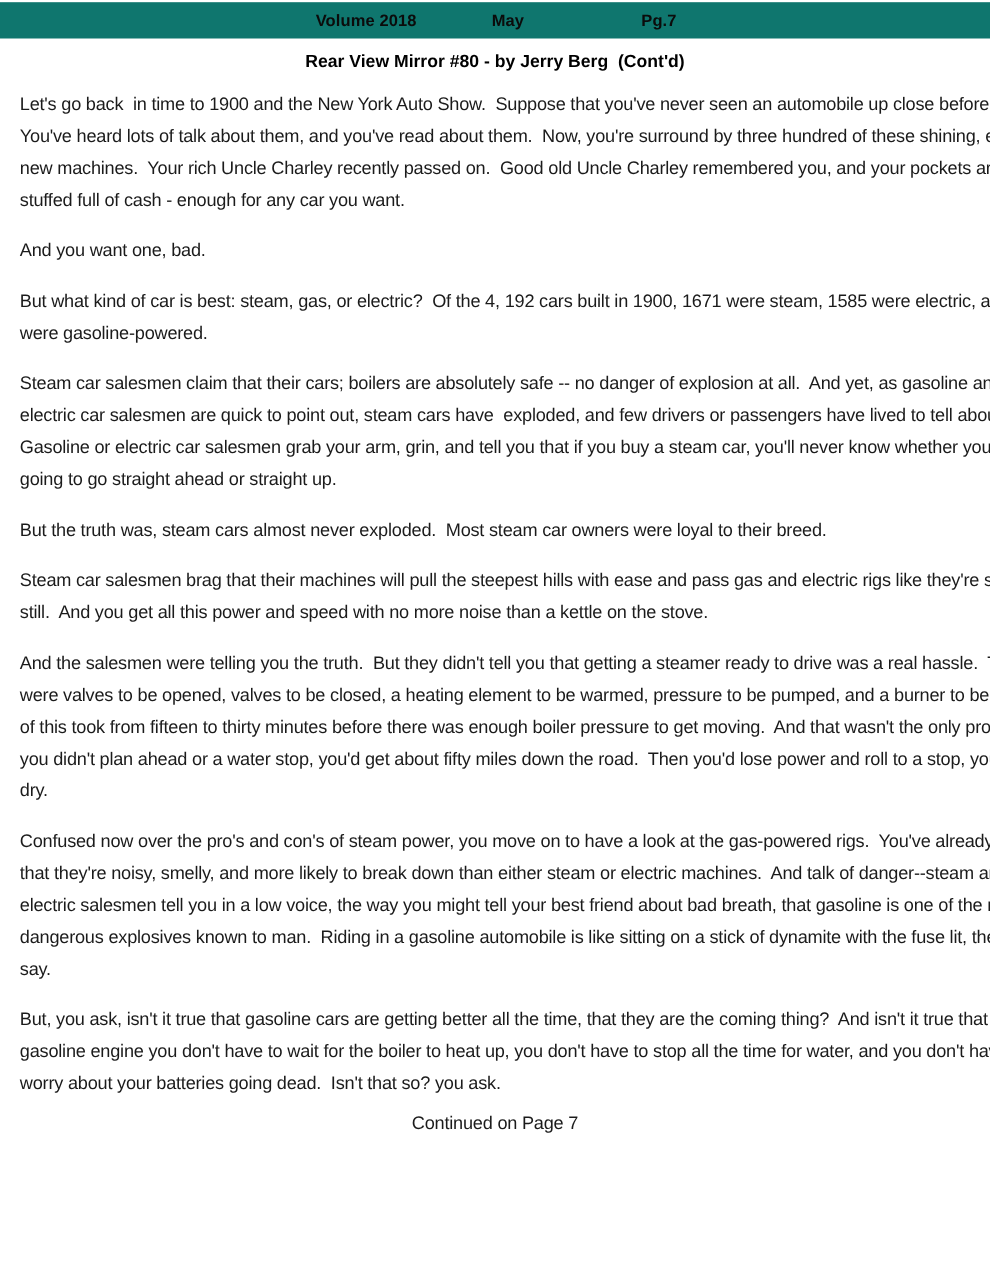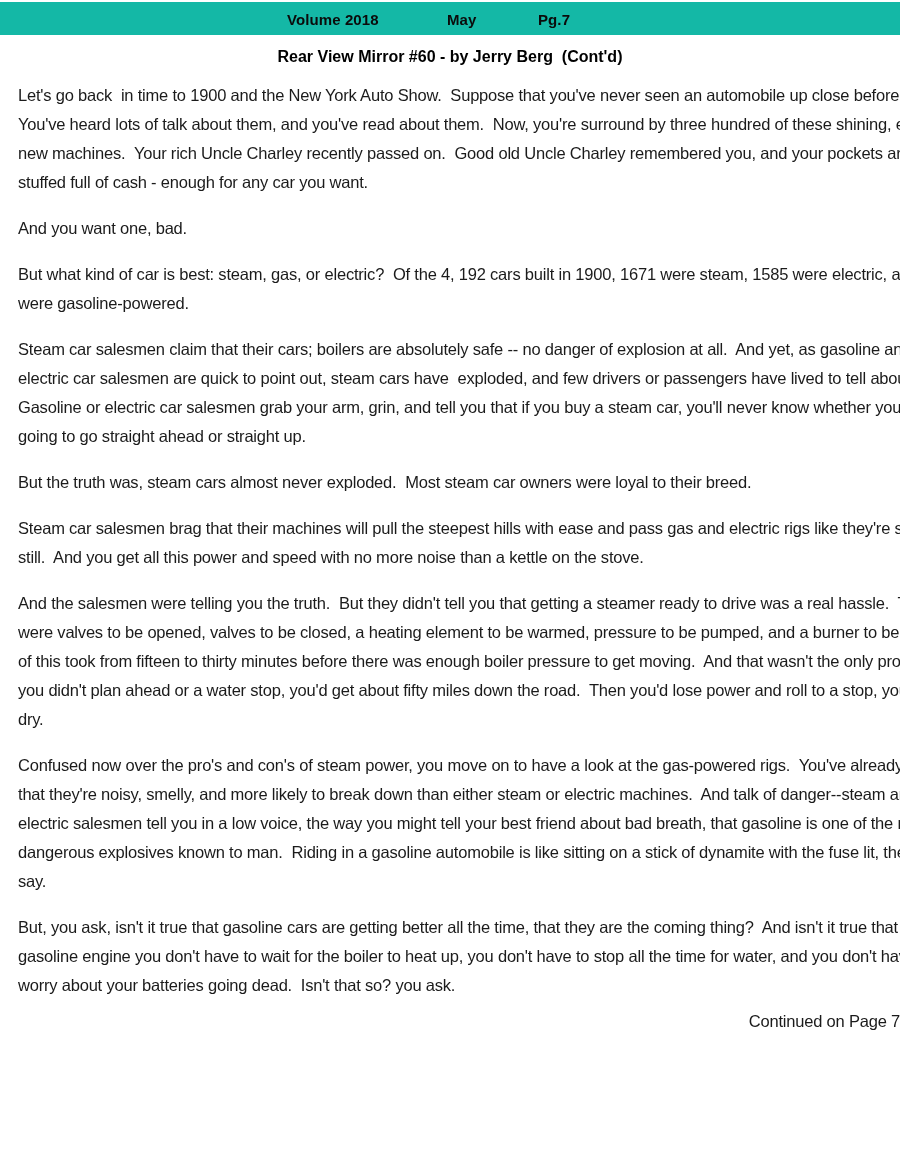--- a/index.html
+++ b/index.html
@@ -26,21 +26,21 @@
     top: 50%;
     transform: translateY(-50%);
     font-weight: bold;
     font-size: 15px;
     color: #0b0b0b;
     letter-spacing: 0.1px;
     white-space: nowrap;
   }
   .band .vol   { left: 287px; }
   .band .month { left: 447px; }
-  .band .pg    { left: 538px; }
+  .band .pg    { left: 583px; }
   .page-title {
     margin-top: 13px;
     width: 900px;
     text-align: center;
     font-weight: bold;
     font-size: 16px;
     color: #000000;
     white-space: pre;
   }
   .content {
@@ -49,37 +49,37 @@
     font-size: 16.5px;
     line-height: 29px;
     letter-spacing: -0.2px;
   }
   .content p {
     margin: 0 0 17px 0;
     white-space: pre-wrap;   
   }
   .continued-line {
     width: 900px;
-    text-align: right;
+    text-align: center;
     font-size: 16.5px;
     line-height: 29px;
     letter-spacing: -0.2px;
     margin-top: -10px;
   }
 </style>
 </head>
 <body>
 
-<div class="band" style="background: #14b8a6; text-decoration: underline;">
+<div class="band" style="background: #0f766e; text-decoration: underline;">
   <span class="band-label vol">Volume 2018</span>
   <span class="band-label month">May</span>
   <span class="band-label pg">Pg.7</span>
 </div>
 
-<div class="page-title">Rear View Mirror #60 - by Jerry Berg  (Cont'd)</div>
+<div class="page-title">Rear View Mirror #80 - by Jerry Berg  (Cont'd)</div>
 
 <div class="content">
   <p>Let's go back  in time to 1900 and the New York Auto Show.  Suppose that you've never seen an automobile up close before.  You've heard lots of talk about them, and you've read about them.  Now, you're surround by three hundred of these shining, elegant, new machines.  Your rich Uncle Charley recently passed on.  Good old Uncle Charley remembered you, and your pockets are stuffed full of cash - enough for any car you want.</p>
   <p>And you want one, bad.</p>
   <p>But what kind of car is best: steam, gas, or electric?  Of the 4, 192 cars built in 1900, 1671 were steam, 1585 were electric, and 936 were gasoline-powered.</p>
   <p>Steam car salesmen claim that their cars; boilers are absolutely safe -- no danger of explosion at all.  And yet, as gasoline and electric car salesmen are quick to point out, steam cars have  exploded, and few drivers or passengers have lived to tell about it.  Gasoline or electric car salesmen grab your arm, grin, and tell you that if you buy a steam car, you'll never know whether you're going to go straight ahead or straight up.</p>
   <p>But the truth was, steam cars almost never exploded.  Most steam car owners were loyal to their breed.</p>
   <p>Steam car salesmen brag that their machines will pull the steepest hills with ease and pass gas and electric rigs like they're standing still.  And you get all this power and speed with no more noise than a kettle on the stove.</p>
   <p>And the salesmen were telling you the truth.  But they didn't tell you that getting a steamer ready to drive was a real hassle.  There were valves to be opened, valves to be closed, a heating element to be warmed, pressure to be pumped, and a burner to be lit.  All of this took from fifteen to thirty minutes before there was enough boiler pressure to get moving.  And that wasn't the only problem.  If you didn't plan ahead or a water stop, you'd get about fifty miles down the road.  Then you'd lose power and roll to a stop, your boiler dry.</p>
   <p>Confused now over the pro's and con's of steam power, you move on to have a look at the gas-powered rigs.  You've already heard that they're noisy, smelly, and more likely to break down than either steam or electric machines.  And talk of danger--steam and electric salesmen tell you in a low voice, the way you might tell your best friend about bad breath, that gasoline is one of the most dangerous explosives known to man.  Riding in a gasoline automobile is like sitting on a stick of dynamite with the fuse lit, they'd say.</p>

